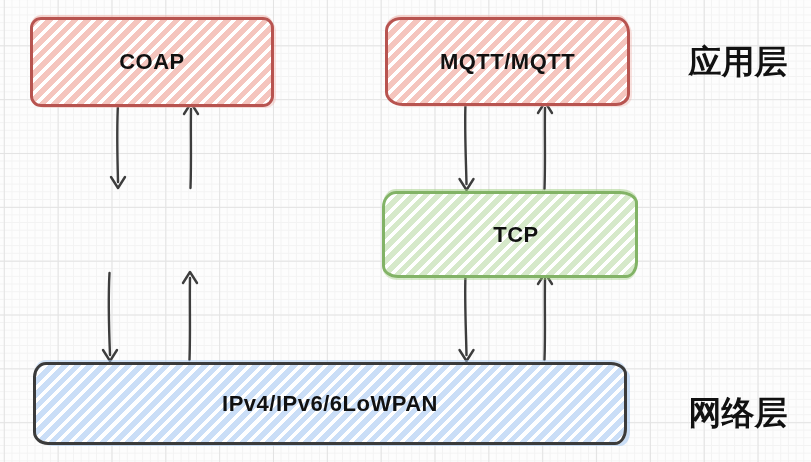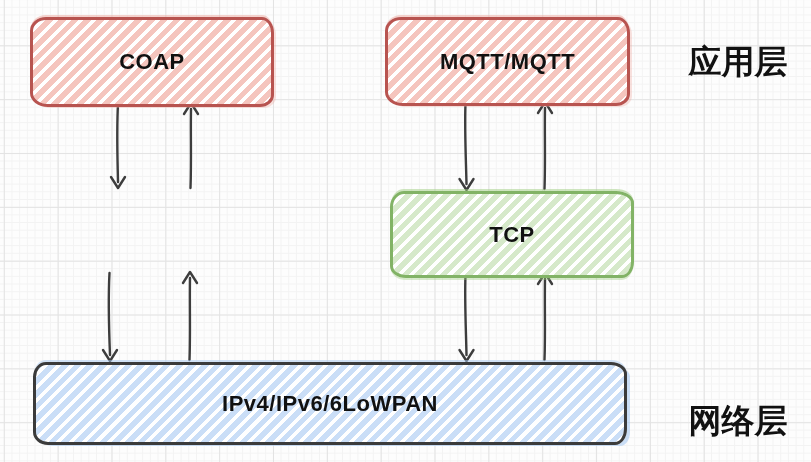--- a/index.html
+++ b/index.html
@@ -82,39 +82,39 @@
   .box-network {
     border: 3.5px solid var(--network-border, #3b3b3b);
     border-radius: 13px 16px 12px 15px / 15px 12px 16px 13px;
     background-image: repeating-linear-gradient(135deg,
       #cadef7 0px, #cadef7 5.4px,
       #ffffff 5.4px, #ffffff 9px);
     box-shadow: 5px 3px 0 -2px rgba(168, 202, 242, 0.6),
                 0 -3px 0 -1px rgba(168, 202, 242, 0.5);
   }
 
-  #box-coap      { left: 30px;  top: 17px;  width: 238px; height: 84px; }
+  #box-coap      { left: 30px;  top: 17px;  width: 238px; height: 84px; border-radius: 11px; }
   #box-httpmqtt  { left: 385px; top: 17px;  width: 239px; height: 83px; }
   #box-udp       { left: 33px;  top: 190px; width: 234px; height: 80px; }
-  #box-tcp       { left: 390px; top: 191px; width: 238px; height: 81px; }
+  #box-tcp       { left: 382px; top: 191px; width: 238px; height: 81px; padding-left: 12px; }
   #box-network   { left: 33px;  top: 362px; width: 588px; height: 77px; }
 
   .layer-label {
     position: absolute;
     left: 682px;
     width: 112px;
     text-align: center;
     font-size: 33px;
     font-weight: bold;
     color: var(--text, #111111);
     white-space: nowrap;
   }
   #label-application { top: 40px; }
   #label-transport   { top: 207px; }
-  #label-network     { top: 399px; }
+  #label-network     { top: 391px; }
 
   .watermark {
     position: absolute;
     right: 4px;
     top: 433px;
     font-size: 17px;
     color: var(--watermark-color, #b8b8b8);
     white-space: nowrap;
   }
 </style>

